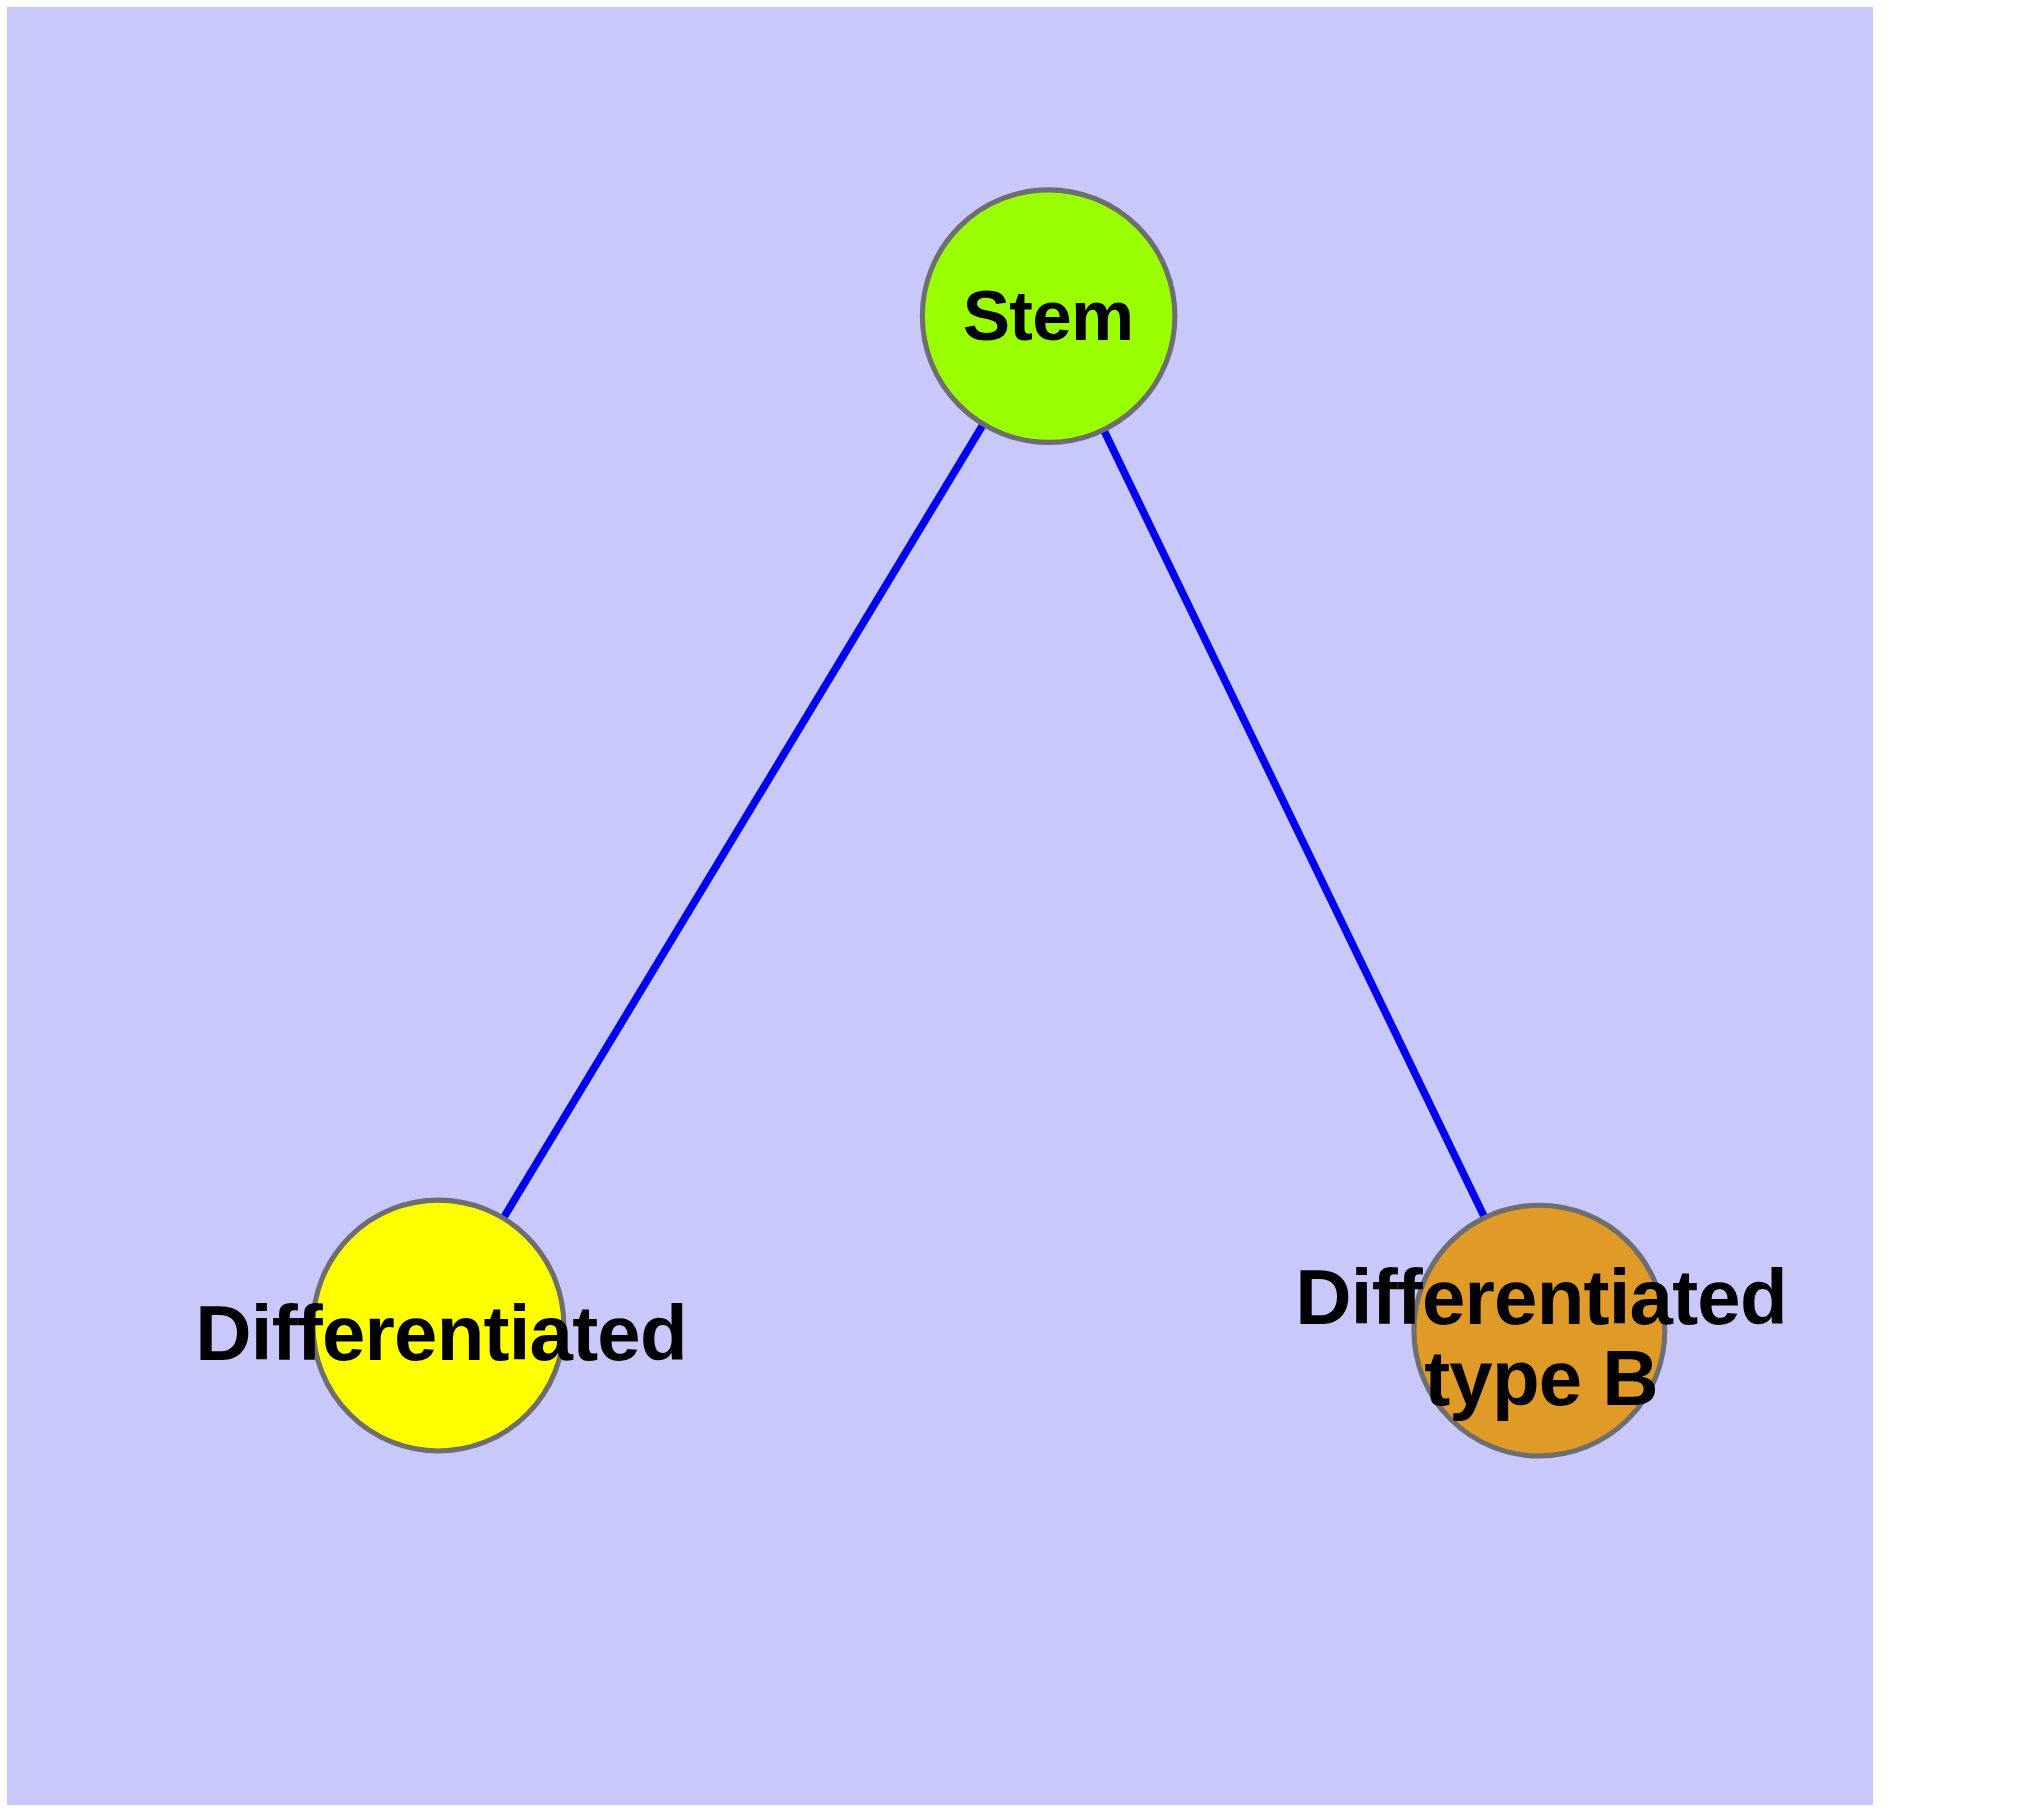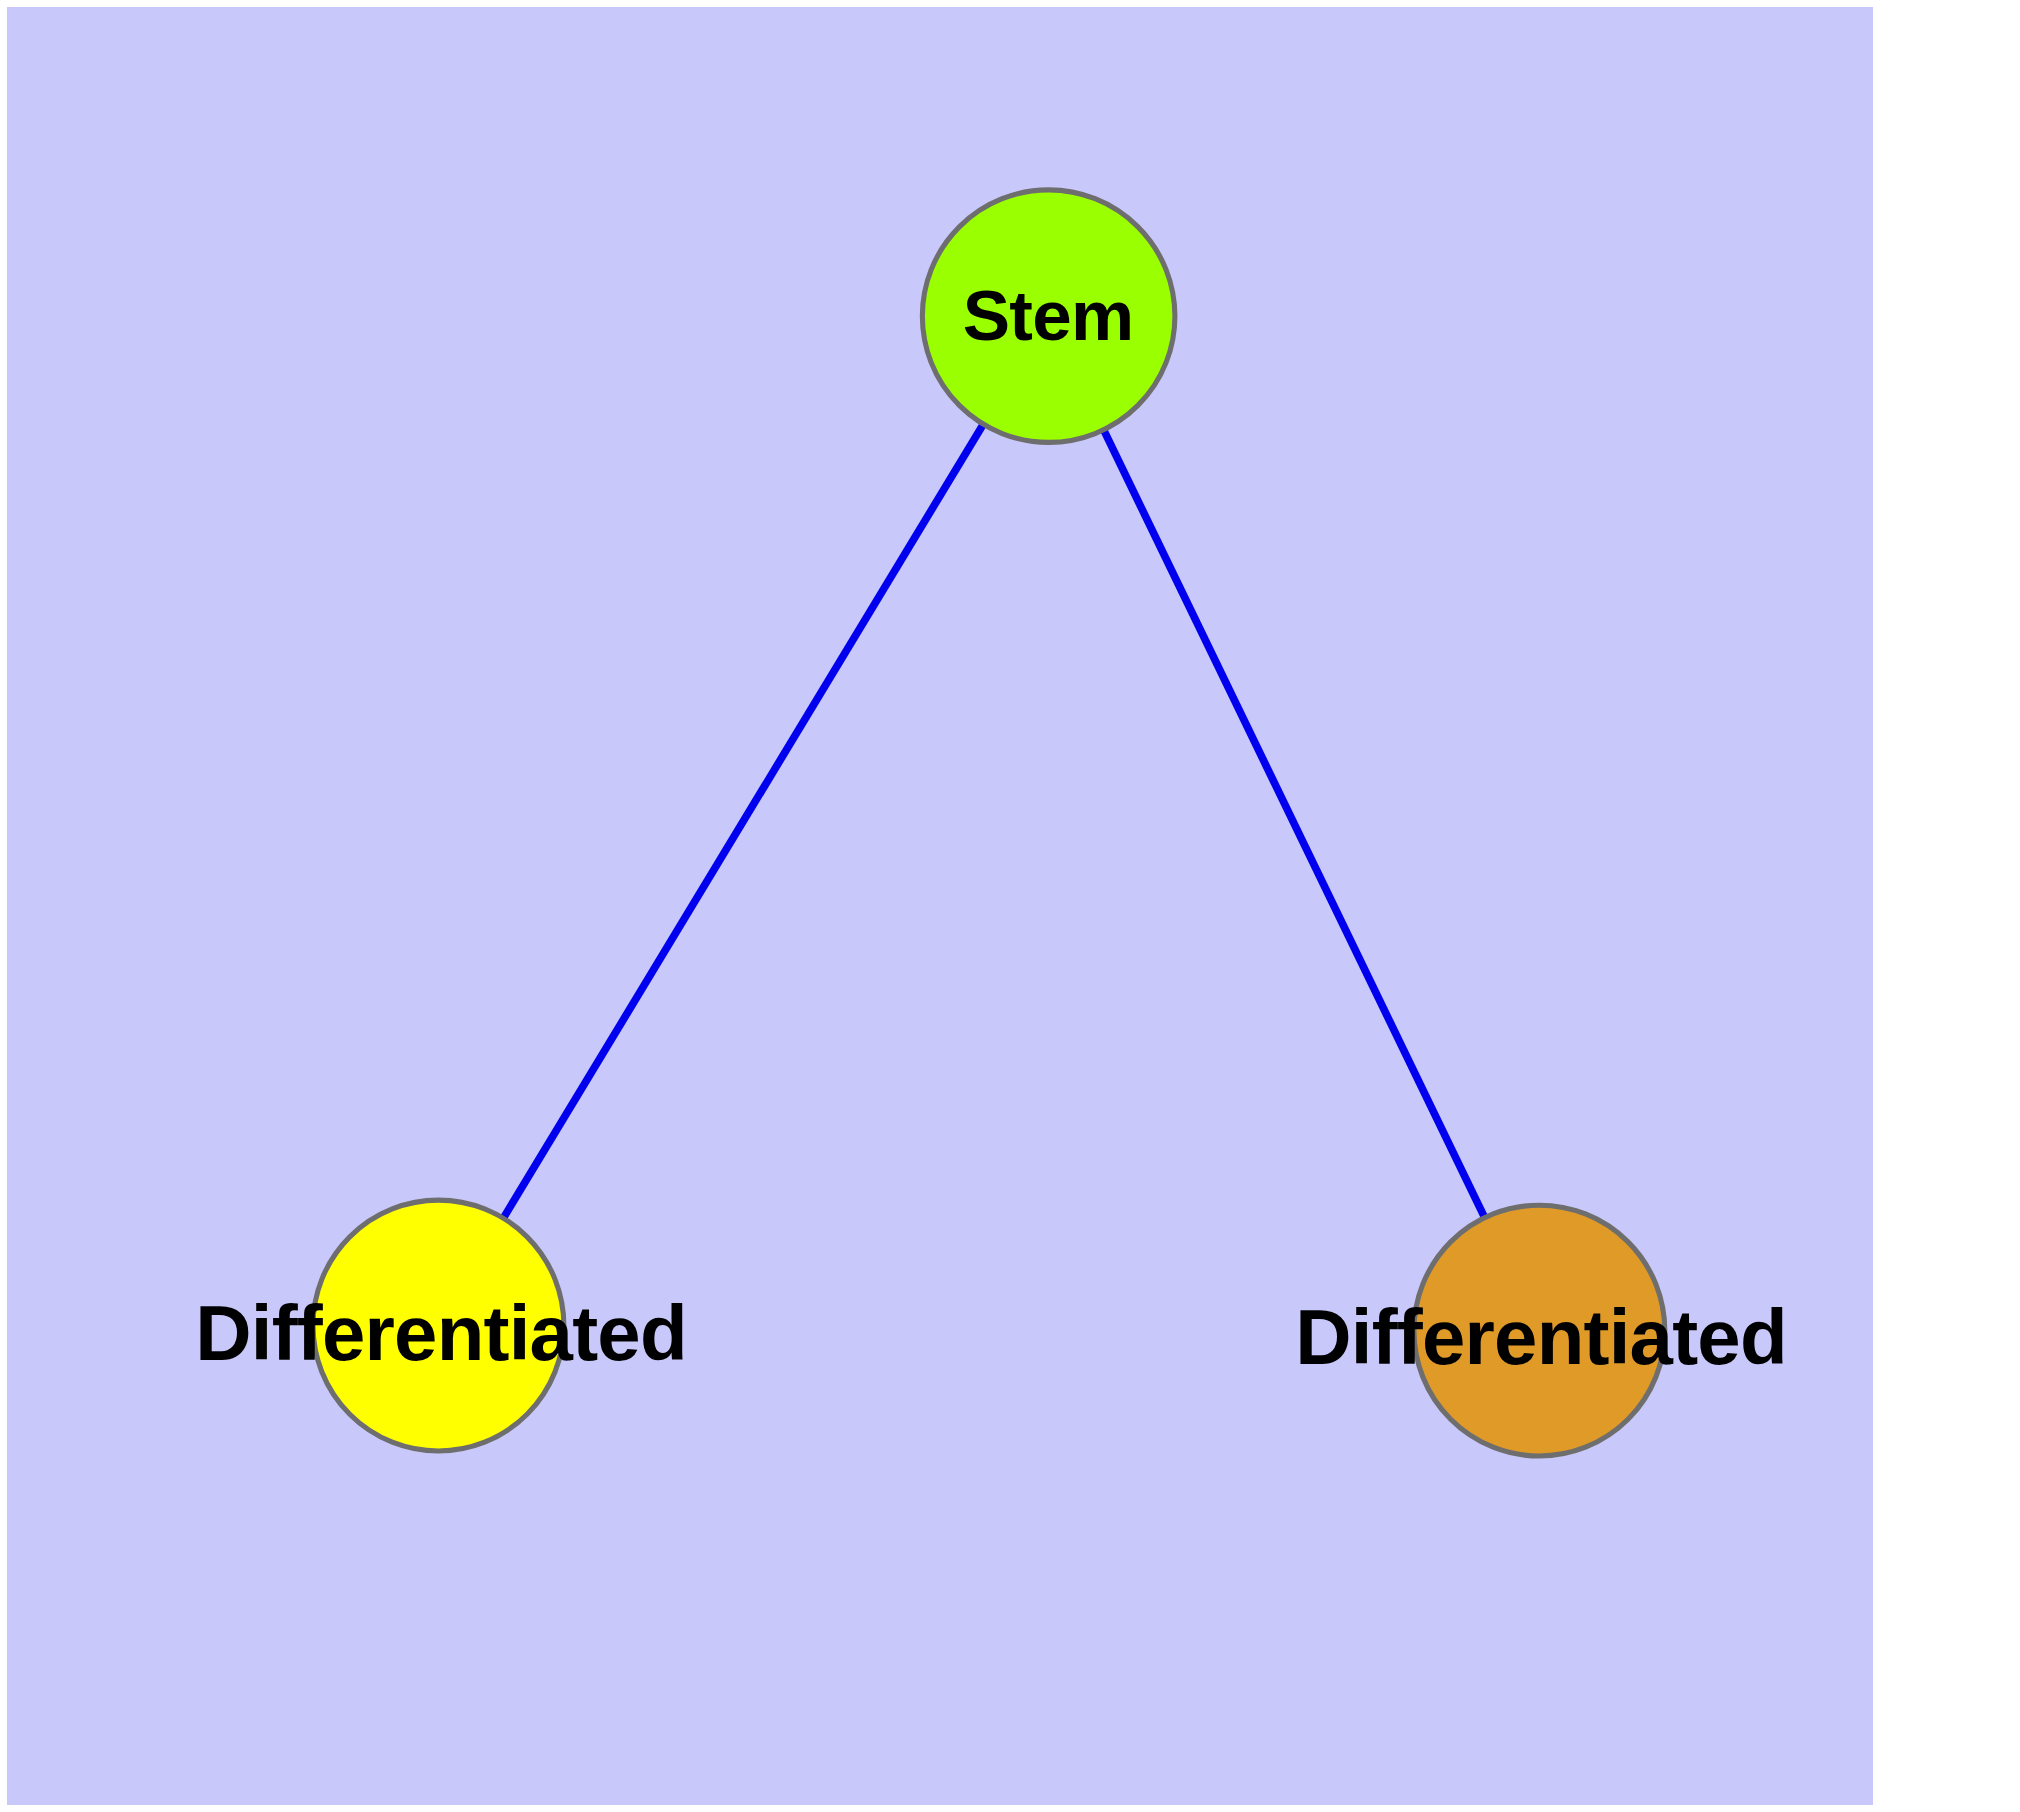--- a/index.html
+++ b/index.html
@@ -69,16 +69,17 @@
   <div class="node-label label-stem" style="left:1048px; top:316px;">
     <span>Stem</span>
   </div>
 
   <div class="node-label label-leaf" style="left:441px; top:1320px;">
     <div>Differentiated</div>
   </div>
 
   <div class="node-label label-leaf" style="left:1541px; top:1324px;">
     <div>Differentiated</div>
+    <div>type B</div>
   </div>
 
 </div>
 
 
 </body></html>

